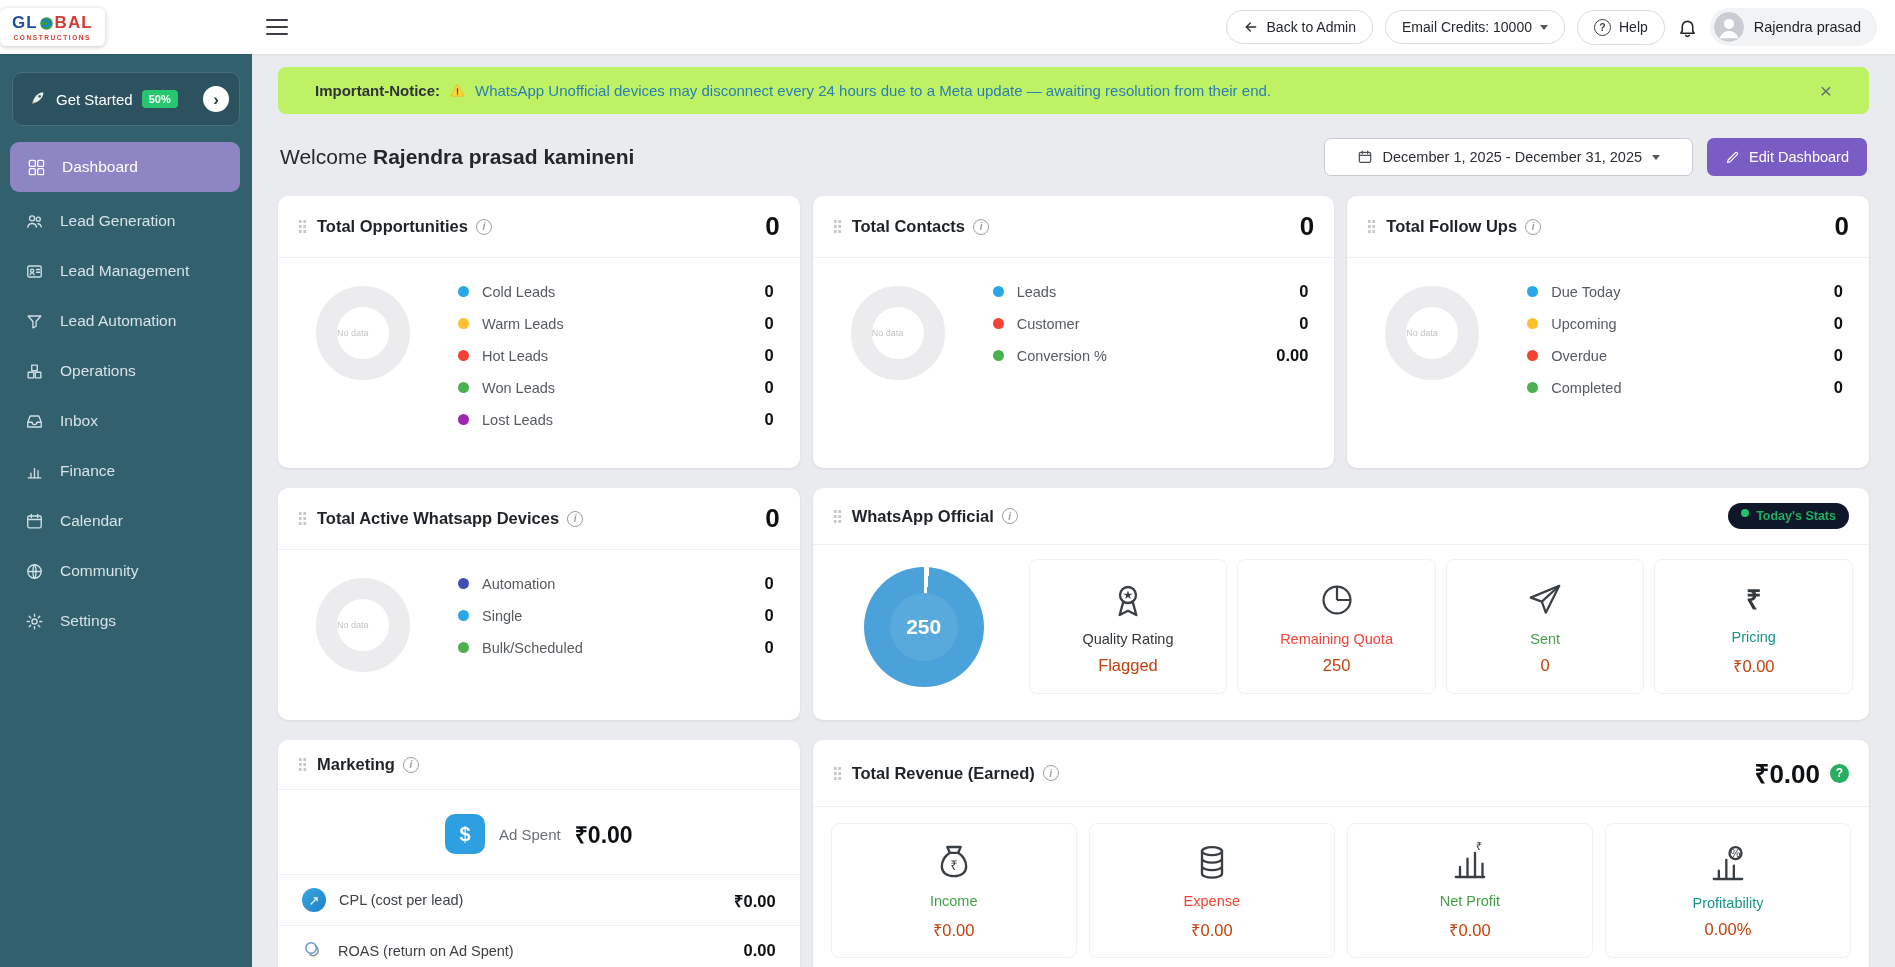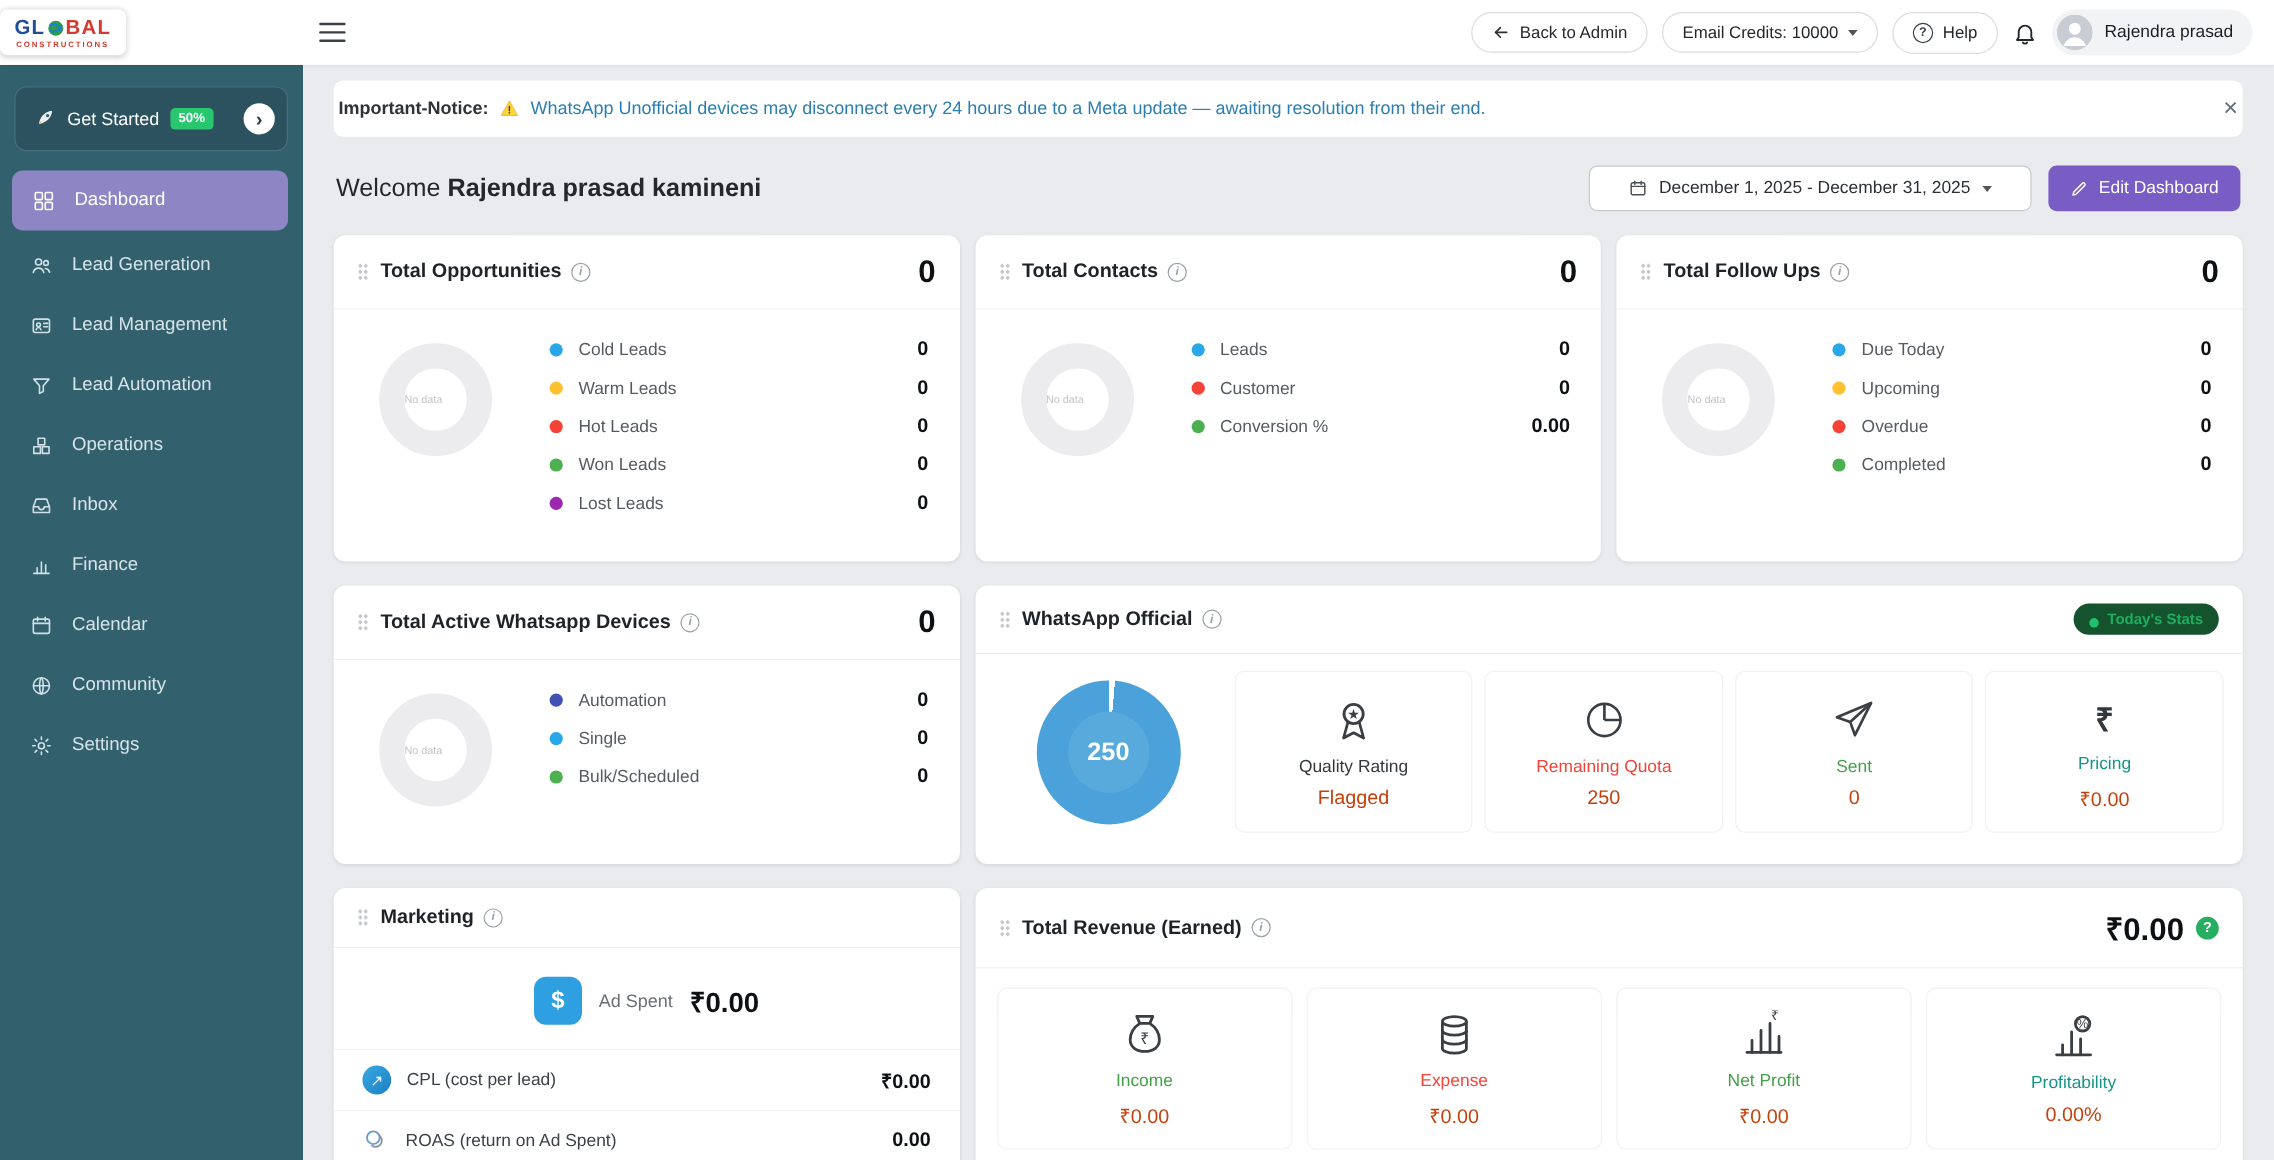--- a/index.html
+++ b/index.html
@@ -28,21 +28,21 @@
   .gs-label{color:#fff;font-size:15px}
   .gs-progress{background:#28c76f;color:#fff;font-size:11px;font-weight:bold;padding:3px 7px;border-radius:4px}
   .gs-next{margin-left:auto;width:26px;height:26px;background:#fff;border-radius:50%;display:flex;align-items:center;justify-content:center;color:#2c3e46;font-size:17px;font-weight:bold;cursor:pointer;line-height:1}
   .nav-item{display:flex;align-items:center;gap:16px;padding:15px 24px;color:#d6e3e8;font-size:15.5px;cursor:pointer}
   .nav-item .nav-icon{width:20px;height:20px;display:flex;align-items:center;justify-content:center;color:#cfe0e6}
   .nav-item.active{background:#8e85c4;color:#fff;margin:0 12px 4px 10px;border-radius:9px;padding:15px 16px}
   .nav-item.active .nav-icon{color:#fff}
 
   
   .content{margin:54px 0 0 252px;padding:13px 26px 0 26px;height:913px;overflow:hidden}
-  .notice{background:#ffffff;border-radius:8px;padding:13px 4px;display:flex;align-items:center;gap:9px;font-size:15px;margin-bottom:24px}
+  .notice{background:#bef264;border-radius:8px;padding:13px 37px;display:flex;align-items:center;gap:9px;font-size:15px;margin-bottom:24px}
   .notice-title{font-weight:bold;color:#2e3338}
   .notice-msg{color:#2b7fb0}
   .notice-close{margin-left:auto;color:#5f707b;font-size:21px;cursor:pointer;line-height:1}
   .welcome-row{display:flex;align-items:center;margin:0 2px 20px 2px}
   .welcome{font-size:21px;color:#24282c}
   .welcome b{font-weight:bold}
   .controls{margin-left:auto;display:flex;gap:14px;align-items:center}
   .date-picker{background:#fff;border:1px solid #c6cad0;border-radius:7px;padding:10px 32px;font-size:14.5px;color:#2b2f33;display:flex;gap:10px;align-items:center;cursor:pointer}
   .edit-btn{background:#7a5cc5;color:#fff;border:none;border-radius:7px;padding:11px 18px;font-size:14.5px;display:flex;gap:9px;align-items:center;cursor:pointer;font-family:inherit}
 
@@ -58,21 +58,21 @@
 
   .donut-body{display:flex;align-items:flex-start;padding:22px 26px 28px 38px;gap:48px;min-height:210px}
   .nodata-donut{width:94px;height:94px;border-radius:50%;border:21px solid #ececef;display:flex;align-items:center;justify-content:flex-start;flex:0 0 auto;margin-top:6px}
   .nodata-text{font-size:9px;color:#c3c3c8}
   .legend{flex:1;display:flex;flex-direction:column;gap:13px;padding-top:2px}
   .legend-row{display:flex;align-items:center;font-size:14.5px;color:#565b61}
   .dot{width:11px;height:11px;border-radius:50%;margin-right:13px;flex:0 0 auto}
   .legend-value{margin-left:auto;font-weight:bold;font-size:16.5px;color:#0e1113}
 
   
-  .today-badge{margin-left:auto;background:#14532d;color:#1fae5e;font-size:12.5px;font-weight:bold;border-radius:16px;padding:6px 13px;display:flex;align-items:flex-end;gap:7px}
+  .today-badge{margin-left:auto;background:#0f172a;color:#1fae5e;font-size:12.5px;font-weight:bold;border-radius:16px;padding:6px 13px;display:flex;align-items:flex-start;gap:7px}
   .badge-dot{width:8px;height:8px;border-radius:50%;background:#21c06a;display:inline-block}
   .wa-body{display:flex;align-items:stretch;gap:10px;padding:14px 16px 20px}
   .wa-donut-tile{flex:0 0 190px;display:flex;align-items:center;justify-content:center}
   .wa-donut{width:120px;height:120px;border-radius:50%;background:conic-gradient(#ffffff 0deg 5deg,#4ba1d9 5deg 360deg);display:flex;align-items:center;justify-content:center}
   .wa-donut-inner{width:68px;height:68px;border-radius:50%;background:#58aadd;display:flex;align-items:center;justify-content:center;color:#fff;font-weight:bold;font-size:21px}
   .stat-tile{flex:1;border:1px solid #f0f1f4;border-radius:8px;display:flex;flex-direction:column;align-items:center;justify-content:center;gap:9px;padding:16px 8px}
   .stat-icon{height:44px;display:flex;align-items:center;justify-content:center;color:#3a3f44}
   .stat-label{font-size:14.5px}
   .stat-value{font-weight:normal;font-size:16.5px;color:#c2410c}
   .rupee-glyph{font-size:27px;font-weight:bold;color:#33383d}

